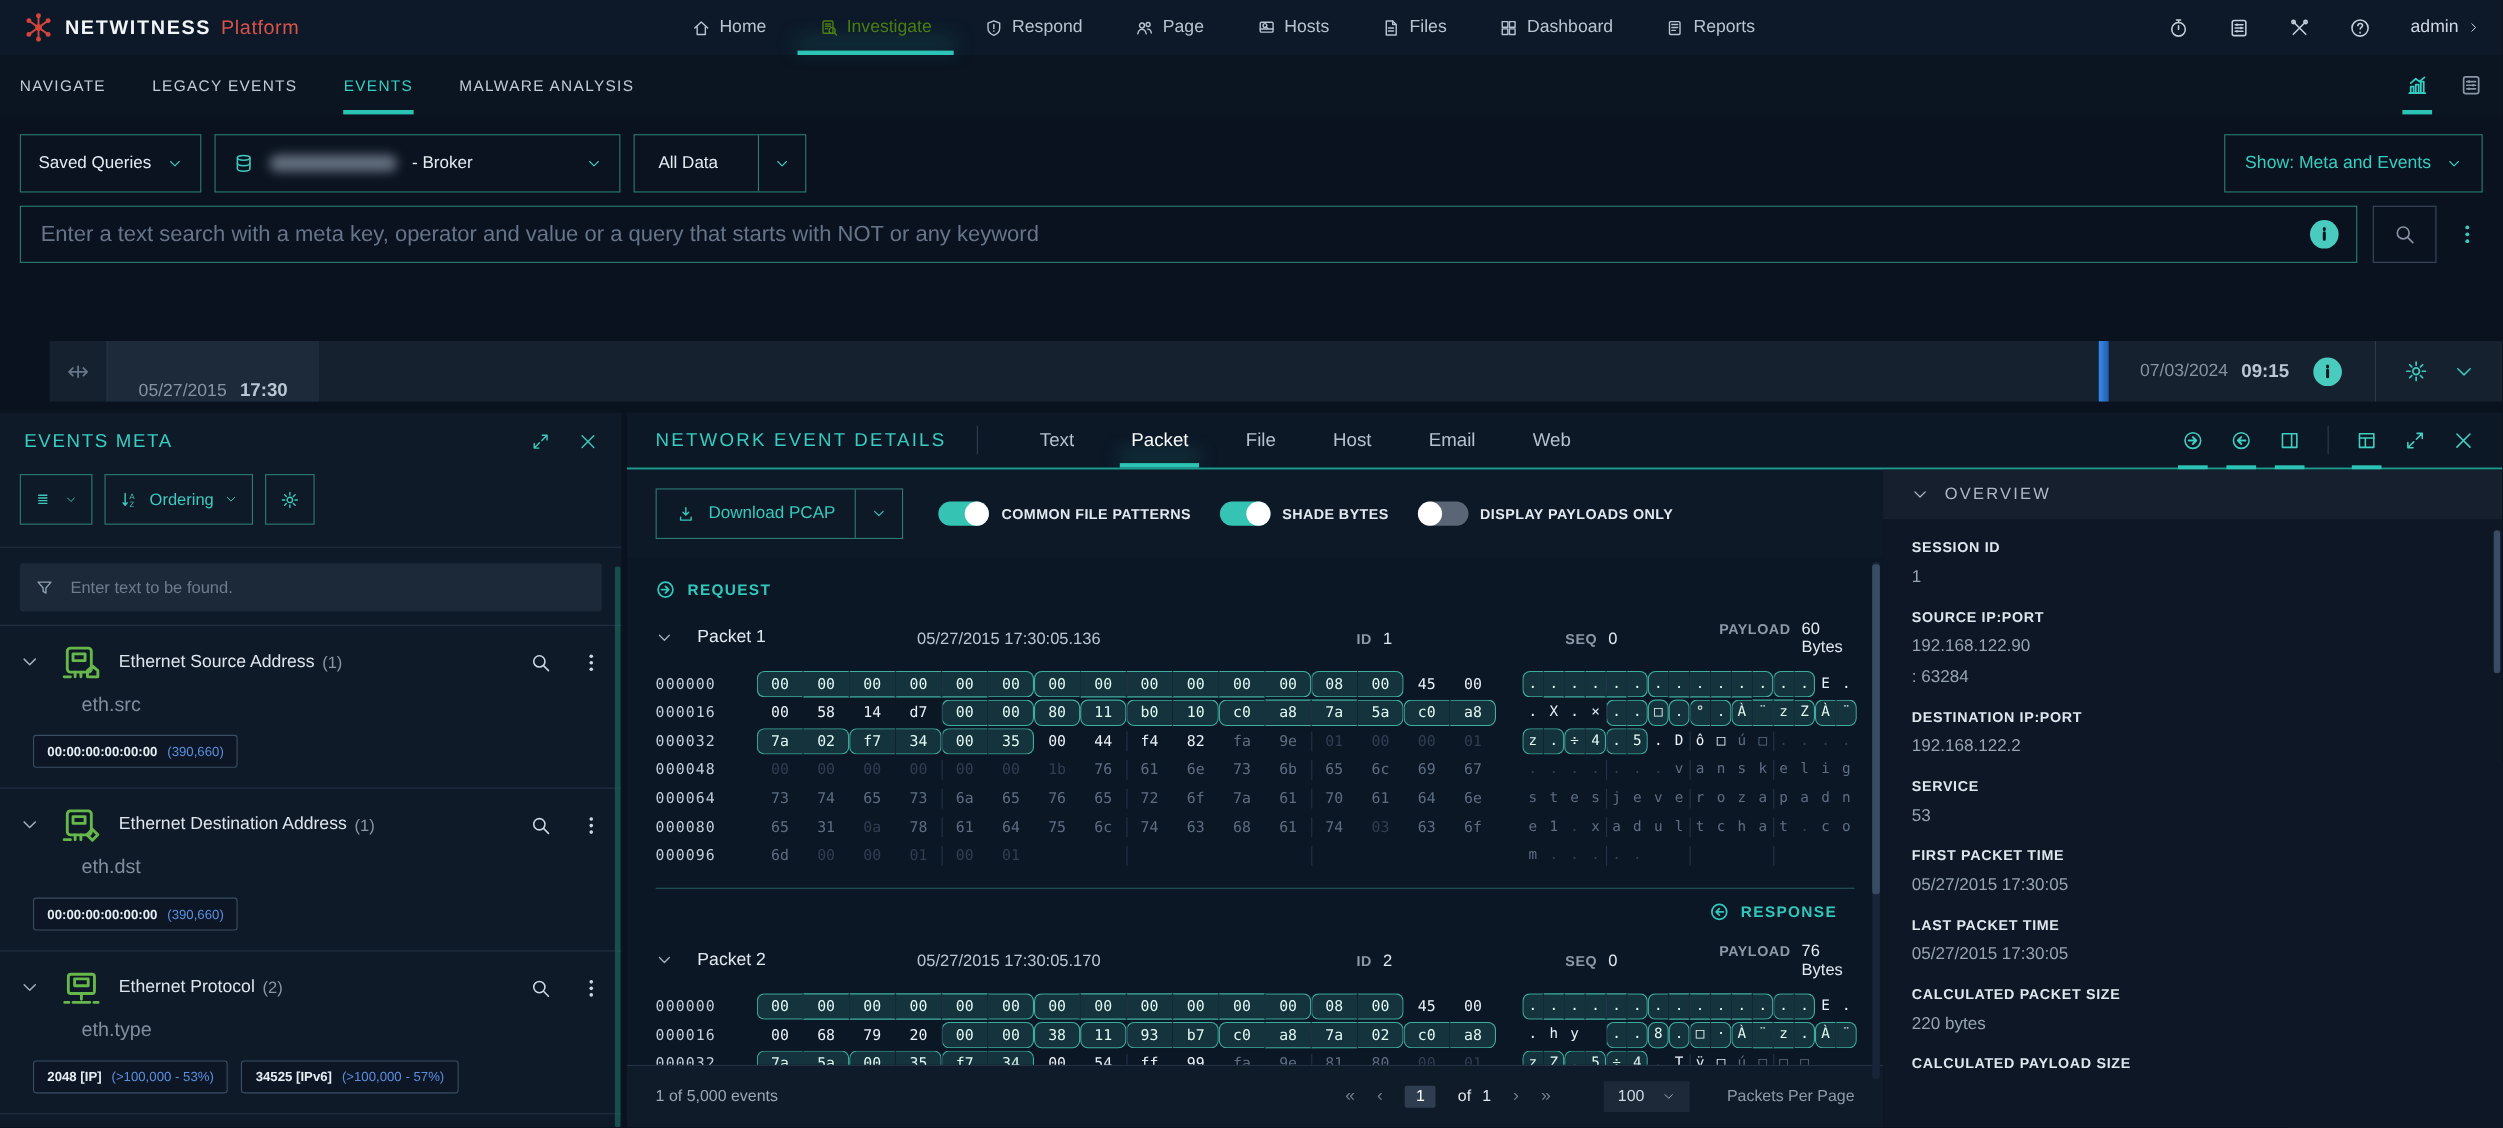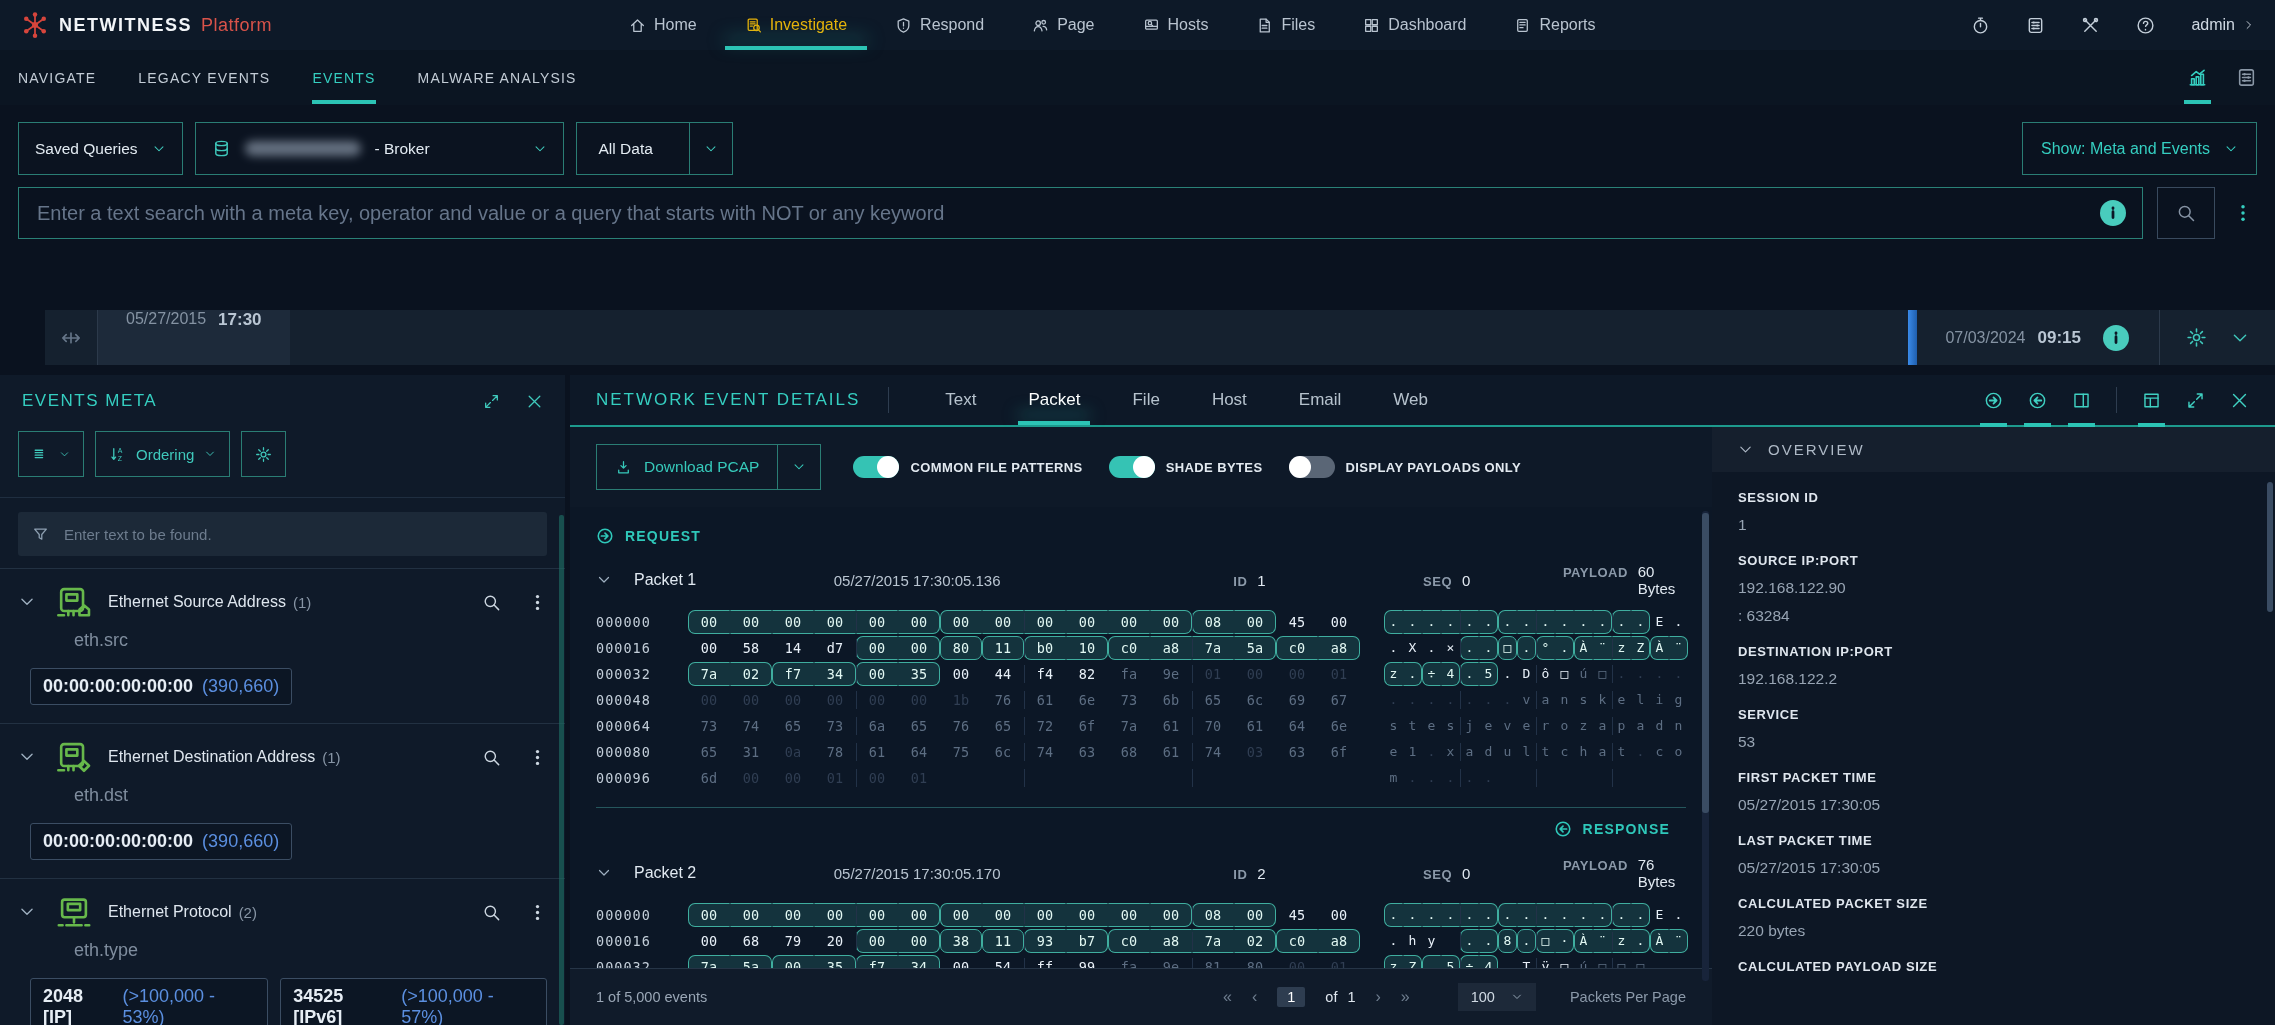--- a/index.html
+++ b/index.html
@@ -9,21 +9,21 @@
 
   
   .topnav{height:50px;background:#0d1928;display:flex;align-items:center;padding:0 20px;position:relative}
   .brand{display:flex;align-items:center;gap:9px;width:585px}
   .brand svg{width:30px;height:30px}
   .brand-name{font-size:18px;font-weight:bold;color:#f2f5f8;letter-spacing:1.5px}
   .brand-prod{font-size:18px;color:#d8534a;letter-spacing:.5px}
   .nav-items{display:flex;gap:0}
   .nav-item{display:flex;gap:8px;align-items:center;height:50px;color:#b9c4d0;font-size:16px;position:relative;padding:0 24px;cursor:pointer}
   .nav-item .ic{width:17px;height:17px}
-  .nav-item.active{color:#eab308}
+  .nav-item.active{color:#4d7c0f}
   .nav-item.active::after{content:"";position:absolute;left:4px;right:4px;bottom:0;height:4px;background:#2cc4b5;box-shadow:0 -8px 18px rgba(44,196,181,.5)}
   .topnav-right{margin-left:auto;display:flex;align-items:center;gap:36px;color:#c3ced9}
   .topnav-right .ic{width:19px;height:19px}
   .admin{display:flex;align-items:center;gap:8px;font-size:16px;color:#cfd8e2}
   .admin .ic{width:12px;height:12px}
 
   
   .subnav{height:55px;background:#0b1522;display:flex;align-items:center;padding:0 18px}
   .sub-item{font-size:14px;letter-spacing:1.2px;color:#c3ccd6;margin-right:42px;height:55px;display:flex;align-items:center;position:relative;cursor:pointer}
   .sub-item.active{color:#35cec0}
@@ -58,21 +58,21 @@
   .search-btn{width:56px;border:1px solid #394a5e;display:flex;align-items:center;justify-content:center;color:#8693a4;cursor:pointer}
   .search-btn .ic{width:20px;height:20px}
   .kebab-q{display:flex;align-items:center;color:#35cec0;padding:0 4px;cursor:pointer}
   .kebab-q .ic{width:20px;height:20px}
 
   
   .time-bar{position:absolute;top:310px;left:45px;right:0;height:55px;background:#15212f;display:flex;align-items:center}
   .tb-handle{width:52px;display:flex;justify-content:center;color:#667689}
   .tb-handle .ic{width:22px;height:22px}
   .tb-vdiv{width:1px;height:100%;background:#2c3a4b}
-  .tb-chip{background:#1d2a3a;height:100%;display:flex;align-items:flex-start;padding:0 28px;gap:12px}
+  .tb-chip{background:#1d2a3a;height:100%;display:flex;align-items:flex-end;padding:0 28px;gap:12px}
   .tb-date{color:#8593a3;font-size:16px}
   .tb-time{color:#b9c6d3;font-size:17px;font-weight:bold}
   .tb-right{margin-left:auto;display:flex;align-items:center;height:100%}
   .blue-bar{width:9px;height:100%;background:linear-gradient(90deg,#3a8ae8,#1f5fae);margin-right:28px}
   .tb-right .badge-info{margin:0 30px 0 22px}
   .tb-right .gear{color:#3fc9bc;margin:0 24px 0 26px}
   .tb-right .gear .ic{width:21px;height:21px}
   .tb-right .chev{color:#3fc9bc;margin-right:26px}
   .tb-right .chev .ic{width:18px;height:18px}
 
@@ -98,21 +98,21 @@
   .g-chevron{color:#9fb0c0;width:24px}
   .g-chevron .ic{width:18px;height:18px}
   .g-icon{color:#67b84b;margin:0 15px 0 13px}
   .g-icon .ic{width:38px;height:38px;stroke-width:1.1}
   .g-title{font-size:16px;color:#dee6ee}
   .g-count{color:#8795a5;font-size:15px;margin-left:7px}
   .g-actions{margin-left:auto;display:flex;gap:27px;color:#cdd7e1;align-items:center}
   .g-actions .ic{width:19px;height:19px}
   .g-key{margin:9px 0 0 56px;color:#7f8d9e;font-size:18px}
   .g-chips{display:flex;gap:12px;margin:17px 0 0 12px}
-  .chip{border:1px solid #3b4d63;background:#0c1624;border-radius:3px;padding:7px 12px;font-size:18px;display:flex;gap:9px;cursor:pointer}
+  .chip{border:1px solid #3b4d63;background:#0c1624;border-radius:3px;padding:7px 12px;font-size:12px;display:flex;gap:9px;cursor:pointer}
   .chip-val{color:#e6edf4;font-weight:bold}
   .chip-count{color:#5b8fe0}
   .meta-scroll{position:absolute;right:1px;top:140px;bottom:0;width:5px;background:#1d6b63;border-radius:2px;opacity:.65}
 
   
   .details{flex:1;display:flex;flex-direction:column;min-width:0}
   .details-header{height:50px;flex:none;display:flex;align-items:center;background:#0d1827;border-bottom:2px solid #1d9a8d;padding:0 26px;position:relative}
   .dh-title{color:#35cec0;font-size:17px;letter-spacing:2px}
   .dh-div{width:1px;height:26px;background:#2e3d50;margin:0 30px 0 28px}
   .tab{font-size:17px;color:#b6c2cd;margin-right:0;height:50px;display:flex;align-items:center;position:relative;padding:0 26px;cursor:pointer}

